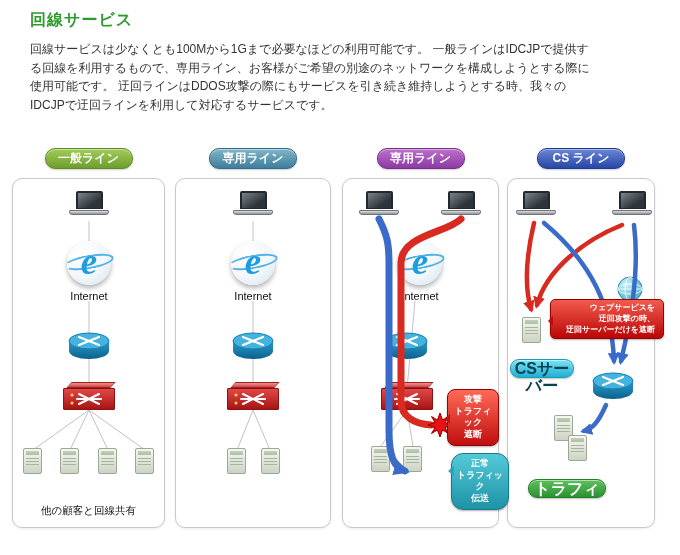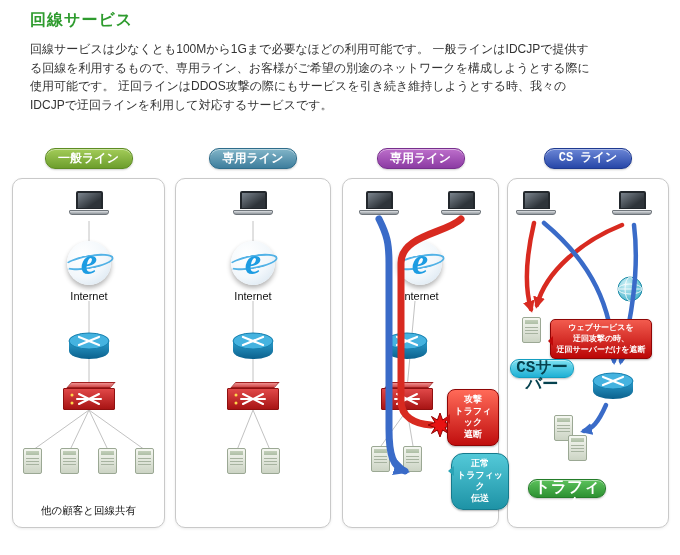--- a/index.html
+++ b/index.html
@@ -14,21 +14,21 @@
     font-size:16px;font-weight:bold;color:#2e9b2e;letter-spacing:1px;
   }
   .page-desc{
     position:absolute;left:30px;top:40px;width:562px;
     font-size:12px;line-height:1.55;color:#333;
   }
   .column{position:absolute;top:148px;}
   .col1{left:12px;width:153px;}
   .col2{left:175px;width:156px;}
   .col3{left:342px;width:157px;}
-  .col4{left:507px;width:162px;font-family:Liberation Mono, monospace;}
+  .col4{left:507px;width:148px;}
   .pill{
     width:86px;height:19px;line-height:19px;margin:0 auto 9px auto;
     border-radius:10px;color:#fff;font-size:12px;font-weight:bold;text-align:center;
     box-shadow:inset 0 1px 0 rgba(255,255,255,.45), 0 1px 2px rgba(0,0,0,.2);
   }
   .pill-green {background:linear-gradient(#a3cc59,#6d9e2c);border:1px solid #5d8c22;}
   .pill-teal  {background:linear-gradient(#82b5c8,#3e7e9d);border:1px solid #2f6d8b;}
   .pill-purple{background:linear-gradient(#bd6fcb,#8c3ba3);border:1px solid #772f8d;}
   .pill-blue  {background:linear-gradient(#6b86d6,#2747a8);border:1px solid #1f3a90;}
   .panel{
@@ -115,26 +115,25 @@
   .badge-normal{background:linear-gradient(#53c9d8,#1e93a6);border:1px solid #157a8c;border-radius:12px;margin-left:12px;}
   .badge-normal::before{
     content:"";position:absolute;left:-9px;top:12px;
     border:5px solid transparent;border-right:6px solid #2aa4b6;
   }
   .burst{position:absolute;z-index:3;}
 
   
   .note-badge{
     position:absolute;z-index:4;color:#fff;font-weight:bold;font-size:8px;
-    line-height:1.35;text-align:center;white-space:pre-line;
+    line-height:1.35;text-align:right;white-space:pre-line;
     background:linear-gradient(#f express 0,#c00);
     background:linear-gradient(#f25b4e,#bb0606);
-    border:1px solid #8f0505;border-radius:5px;padding:3px 2px;
+    border:1px solid #8f0505;border-radius:5px;padding:3px 8px;
     box-shadow:0 1px 2px rgba(0,0,0,.3);
-    margin-top:20px;
   }
   .note-badge::before{
     content:"";position:absolute;left:-8px;top:16px;
     border:5px solid transparent;border-right:5px solid #c00808;
   }
   .tag-pill{
     position:absolute;z-index:4;height:17px;line-height:17px;border-radius:9px;
     font-size:16px;font-weight:bold;text-align:center;
     box-shadow:inset 0 1px 0 rgba(255,255,255,.5), 0 1px 2px rgba(0,0,0,.25);
   }

